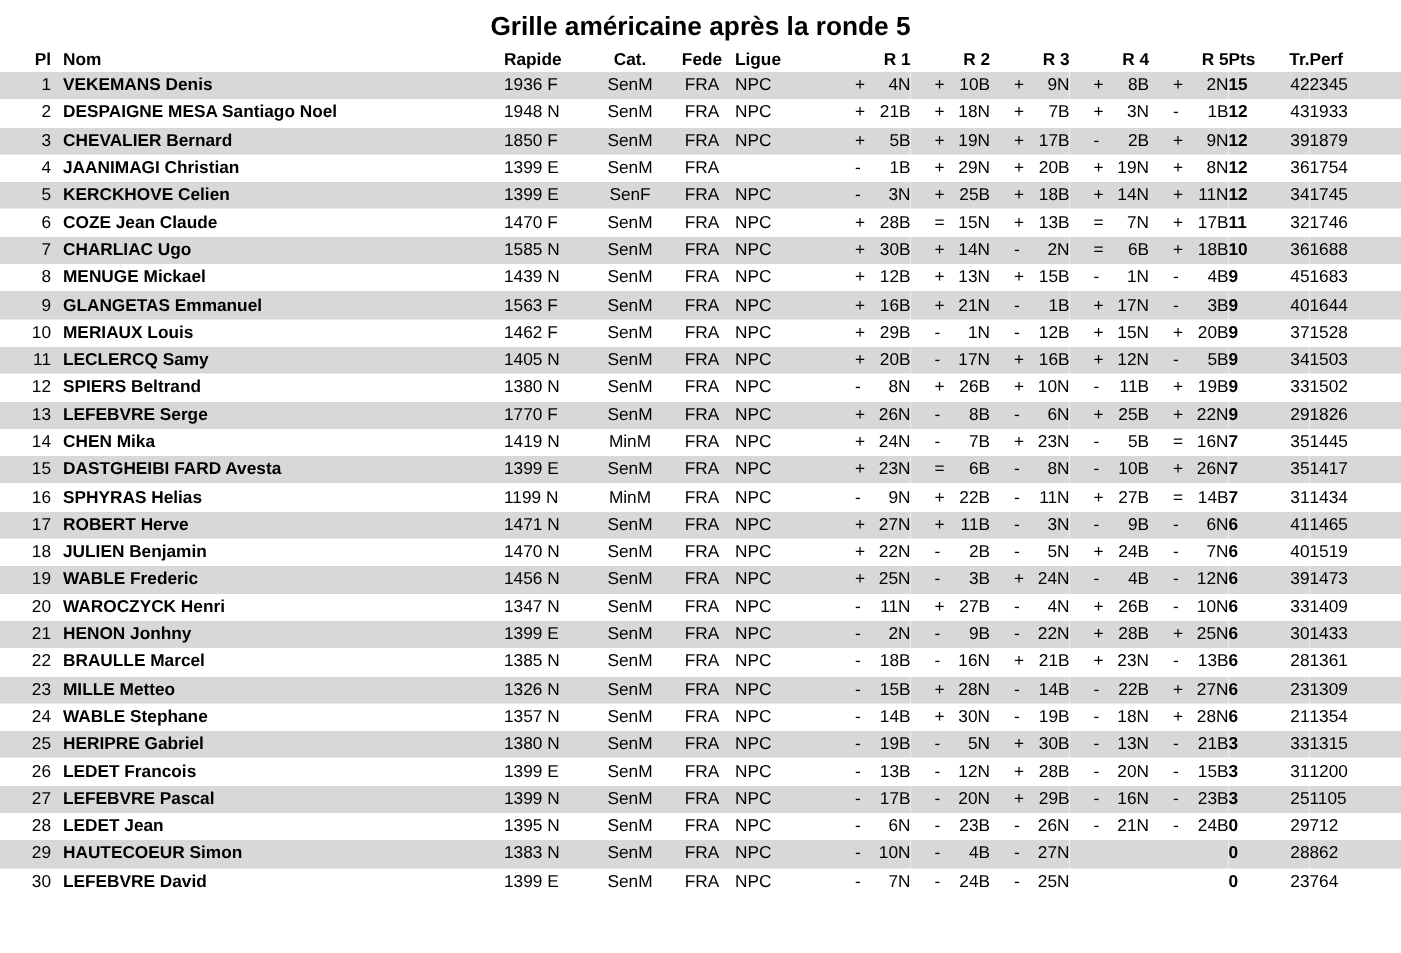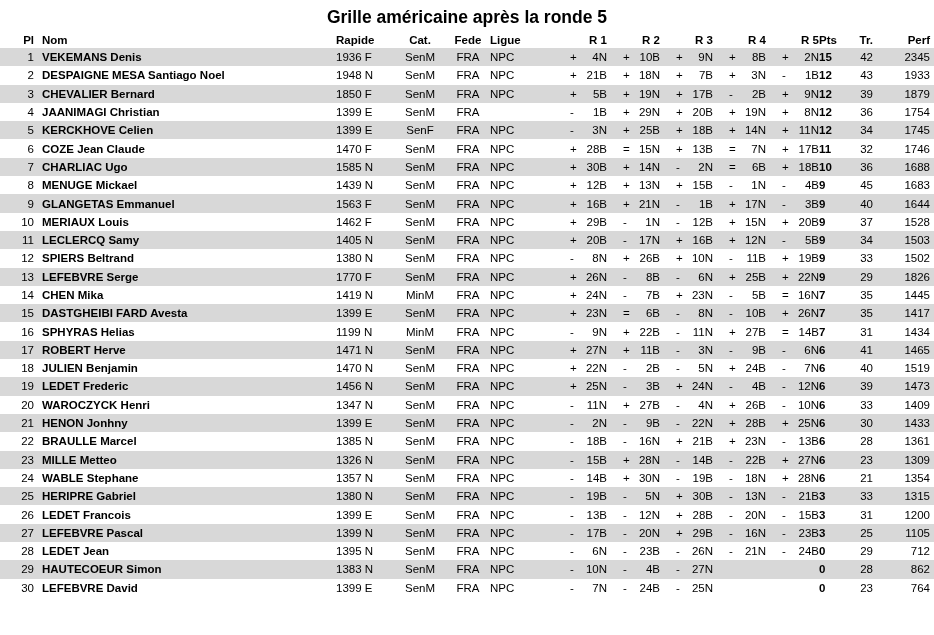--- a/index.html
+++ b/index.html
@@ -44,21 +44,21 @@
   td.col-nom  { font-weight: bold; }
   .col-rapide { text-align: left; }
   .col-cat    { text-align: center; }
   .col-fede   { text-align: center; }
   .col-ligue  { text-align: left; }
   .col-round  { text-align: right; padding-left: 16px; }
   .col-round .sign { float: left; }
   .col-pts    { text-align: left; }
   td.col-pts  { font-weight: bold; }
   .col-tr     { text-align: right; }
-  .col-perf   { text-align: right; padding-right: 4px; }
+  .col-perf   { text-align: left; padding-right: 4px; }
 </style>
 </head>
 <body>
 
 <div class="title-block">
   <div class="title-line">Grille américaine après la ronde 5</div>
 </div>
 
 <table class="results">
   <colgroup>
@@ -379,21 +379,21 @@
         <td class="col-round"><span class="sign">-</span><span>2B</span></td>
         <td class="col-round"><span class="sign">-</span><span>5N</span></td>
         <td class="col-round"><span class="sign">+</span><span>24B</span></td>
         <td class="col-round"><span class="sign">-</span><span>7N</span></td>
         <td class="col-pts">6</td>
         <td class="col-tr">40</td>
         <td class="col-perf">1519</td>
       </tr>
       <tr class="stripe">
         <td class="col-pl">19</td>
-        <td class="col-nom">LEDET Frederic</td>
+        <td class="col-nom">WABLE Frederic</td>
         <td class="col-rapide">1456 N</td>
         <td class="col-cat">SenM</td>
         <td class="col-fede">FRA</td>
         <td class="col-ligue">NPC</td>
         <td class="col-round"><span class="sign">+</span><span>25N</span></td>
         <td class="col-round"><span class="sign">-</span><span>3B</span></td>
         <td class="col-round"><span class="sign">+</span><span>24N</span></td>
         <td class="col-round"><span class="sign">-</span><span>4B</span></td>
         <td class="col-round"><span class="sign">-</span><span>12N</span></td>
         <td class="col-pts">6</td>

